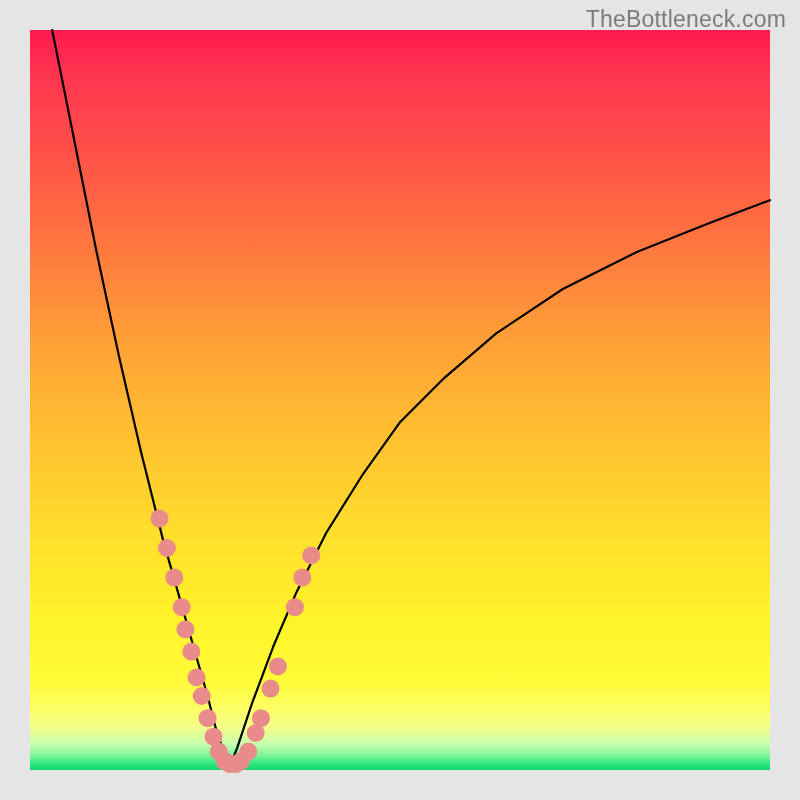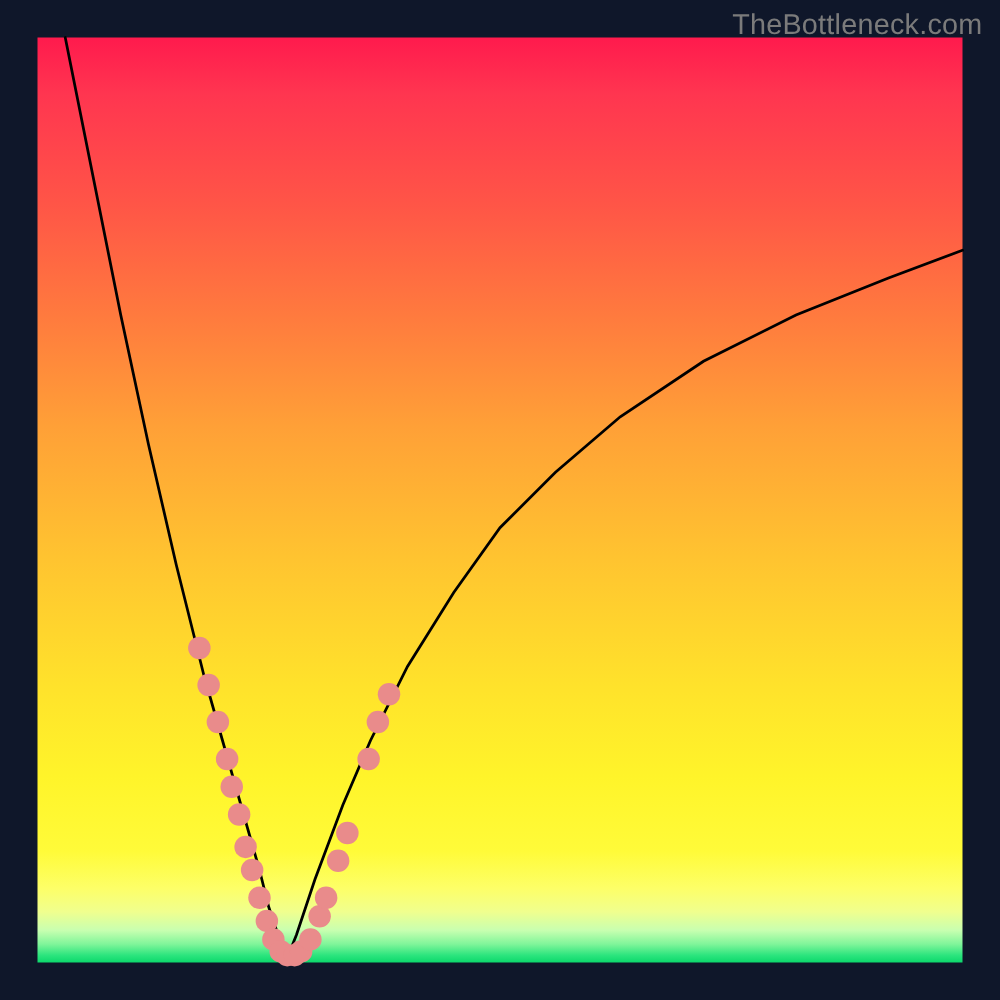--- a/index.html
+++ b/index.html
@@ -10,21 +10,21 @@
     overflow: hidden;
     background: #000;
     font-family: Arial, Helvetica, sans-serif;
   }
   .frame {
     position: absolute;
     left: 0;
     top: 0;
     width: 800px;
     height: 800px;
-    background: #0f172a;
+    background: #e5e5e5;
   }
   .plot-area {
     position: absolute;
     left: 30px;
     top: 30px;
     width: 740px;
     height: 740px;
     
     background: linear-gradient(
       to bottom,

